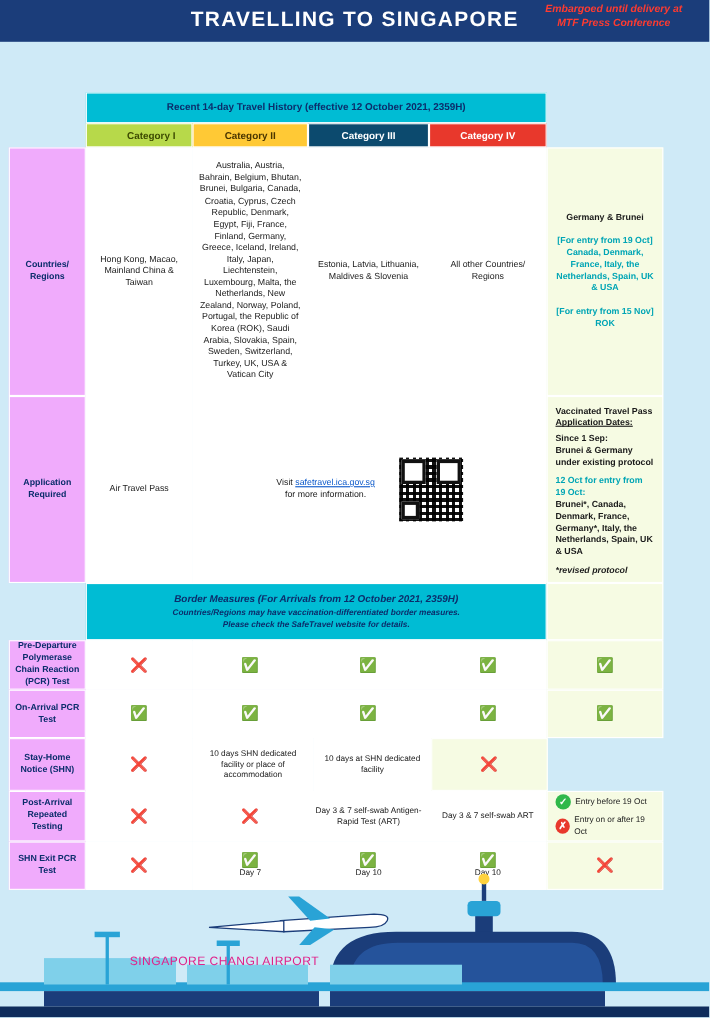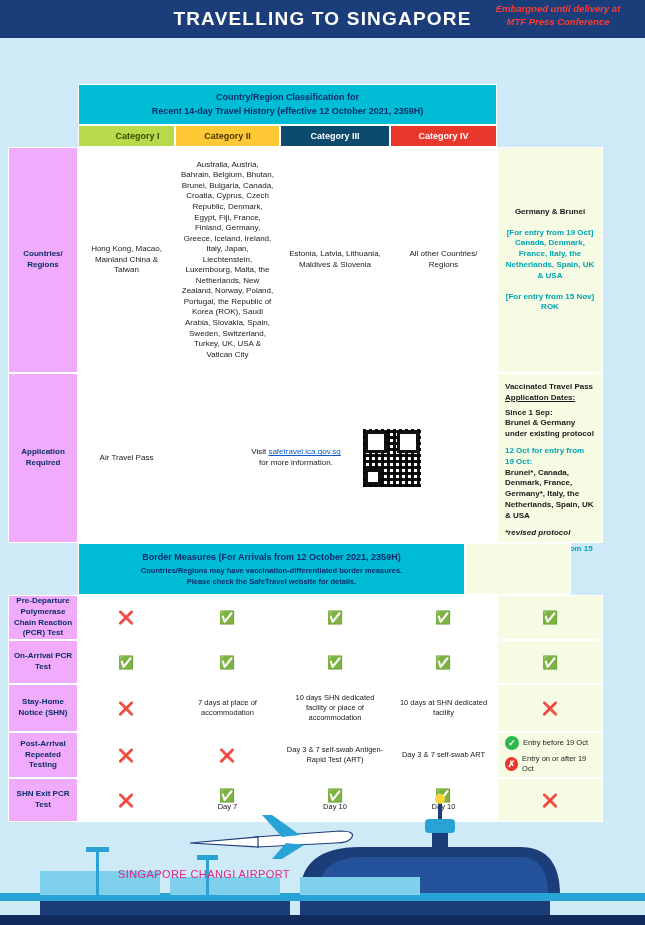--- a/index.html
+++ b/index.html
@@ -161,21 +161,22 @@
 
   
   .bm-banner {
     background: #00bcd4;
     color: #0b2d6b;
     font-weight: bold;
     text-align: center;
     font-size: 9px;
     padding: 7px 4px;
     line-height: 1.5;
-    width: 387px;
+    width: 419px;
+    font-style: italic;
   }
   .bm-sub { font-size: 7.5px; }
 
   .measure .cell { min-height: 44px; }
   .measure .content { font-size: 7.5px; }
 
   .mark { font-size: 13px; line-height: 1; display:inline-block; }
   .cross { color: #e8382c; }
   .tick { color: #2fb84a; }
   .circ {
@@ -213,21 +214,20 @@
     <div>MTF Press Conference</div>
   </div>
 </div>
 
 <div class="sheet">
   <div class="grid">
 
     <div class="row">
       <div class="spacer spacer-left"></div>
       <div class="class-banner cell">
-        <div>Country/Region Classification for</div>
         <div>Recent 14-day Travel History (effective 12 October 2021, 2359H)</div>
       </div>
     </div>
 
     <div class="row">
       <div class="spacer spacer-left"></div>
       <div class="cell cat-head cat1 c-1">Category I</div>
       <div class="cell cat-head cat2 c-2">Category II</div>
       <div class="cell cat-head cat3 c-3">Category III</div>
       <div class="cell cat-head cat4 c-4">Category IV</div>
@@ -322,21 +322,20 @@
       <div class="cell vtl-cell center c-vtl" style="height:36px;display:flex;align-items:center;justify-content:center;">
           <span class="mark tick">✅</span>
         </div>
     </div>
 
     <div class="row measure">
       <div class="cell rowlabel c-label" style="height:48px;">Stay-Home Notice (SHN)</div>
       <div class="cell content c-1" style="height:48px;">
           <span class="mark cross">❌</span>
         </div>
-      <div class="cell content c-2" style="height:48px;">7 days at place of accommodation</div>
       <div class="cell content c-3" style="height:48px;">10 days SHN dedicated facility or place of accommodation</div>
       <div class="cell content c-4" style="height:48px;">10 days at SHN dedicated facility</div>
       <div class="cell vtl-cell center c-vtl" style="height:48px;display:flex;align-items:center;justify-content:center;">
           <span class="mark cross">❌</span>
         </div>
     </div>
 
     <div class="row measure">
       <div class="cell rowlabel c-label" style="height:46px;">Post-Arrival Repeated Testing</div>
       <div class="cell content c-1" style="height:46px;">

